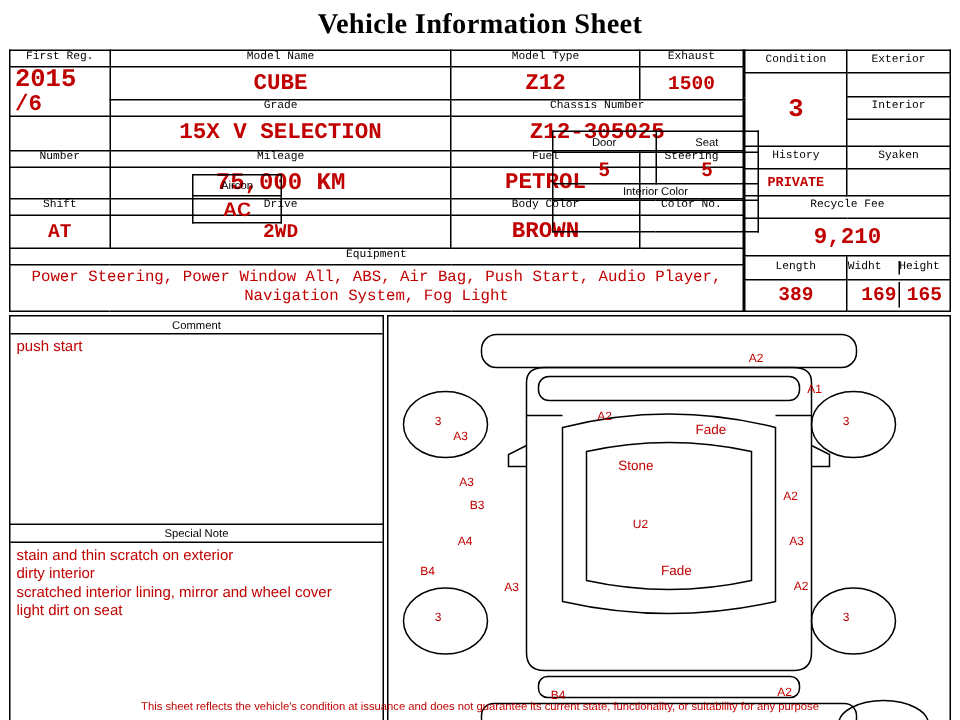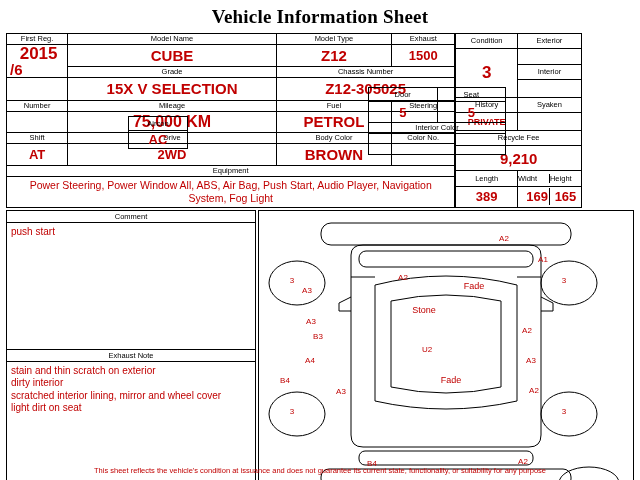--- a/index.html
+++ b/index.html
@@ -22,21 +22,21 @@
   table{border-collapse:collapse;}
   .grid td{border:1px solid #000;text-align:center;vertical-align:middle;}
   .lbl{font-size:7.5px;color:#000;padding:1px 0;line-height:1.05;}
   .val{color:#c00000;font-weight:bold;}
   .v13{font-size:13px;}
   .v11{font-size:16px;}
   .v15{font-size:15px;}
   .v17{font-size:17px;}
   .v9{font-size:9px;}
 
-  .topwrap{display:flex;width:576px;}
+  .topwrap{display:flex;width:628px;font-family:Liberation Mono, monospace;}
   .maintbl{width:490px;}
   .righttbl{width:138px;}
 
   
   .lower{display:flex;width:628px;margin-top:2px;}
   .leftpanel{width:250px;}
   .panelbox{border:1px solid #000;box-sizing:border-box;}
   .panelhdr{font-size:7.5px;text-align:center;border-bottom:1px solid #000;padding:1px 0;}
   .panelbody{color:#c00000;font-size:10px;padding:3px 4px;line-height:1.25;}
   .diagram{width:376px;margin-left:2px;border:1px solid #000;box-sizing:border-box;position:relative;height:292px;}
@@ -62,21 +62,21 @@
     <table class="grid maintbl">
       <tbody>
           <tr>
         <td class="lbl" style="width:58px">First Reg.</td>
         <td class="lbl" style="width:200px">Model Name</td>
         <td class="lbl" style="width:110px">Model Type</td>
         <td class="lbl" style="width:60px">Exhaust</td>
       </tr>
       <tr>
         <td rowspan="2" style="padding:0">
-          <div class="val v17" style="text-align:center;padding-left:3px;line-height:1.0">2015</div>
+          <div class="val v17" style="text-align:left;padding-left:3px;line-height:1.0">2015</div>
           <div class="val v15" style="text-align:left;padding-left:3px;line-height:1.0">/6</div>
         </td>
         <td class="val v15" style="height:19px">CUBE</td>
         <td class="val v15">Z12</td>
         <td class="val v13">1500</td>
       </tr>
       <tr>
         <td class="lbl">Grade</td>
         <td class="lbl" colspan="2">Chassis Number</td>
       </tr>
@@ -214,21 +214,21 @@
       </table>
   </div>
 
   <div class="lower">
     <div class="leftpanel">
       <div class="panelbox" style="height:140px">
         <div class="panelhdr">Comment</div>
         <div class="panelbody">push start</div>
       </div>
       <div class="panelbox" style="height:150px;border-top:0">
-        <div class="panelhdr">Exhaust Note</div>
+        <div class="panelhdr">Special Note</div>
         <div class="panelbody" style="white-space:pre-line">stain and thin scratch on exterior
 dirty interior
 scratched interior lining, mirror and wheel cover
 light dirt on seat</div>
       </div>
     </div>
 
     <div class="diagram">
       <svg width="374" height="290" viewBox="0 0 374 290">
         <g fill="none" stroke="#000" stroke-width="1">

